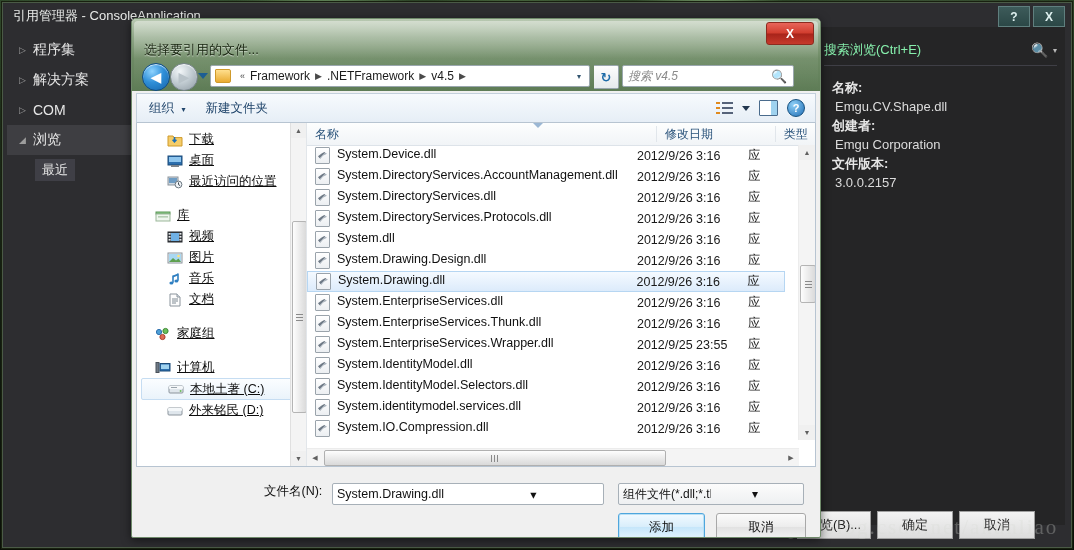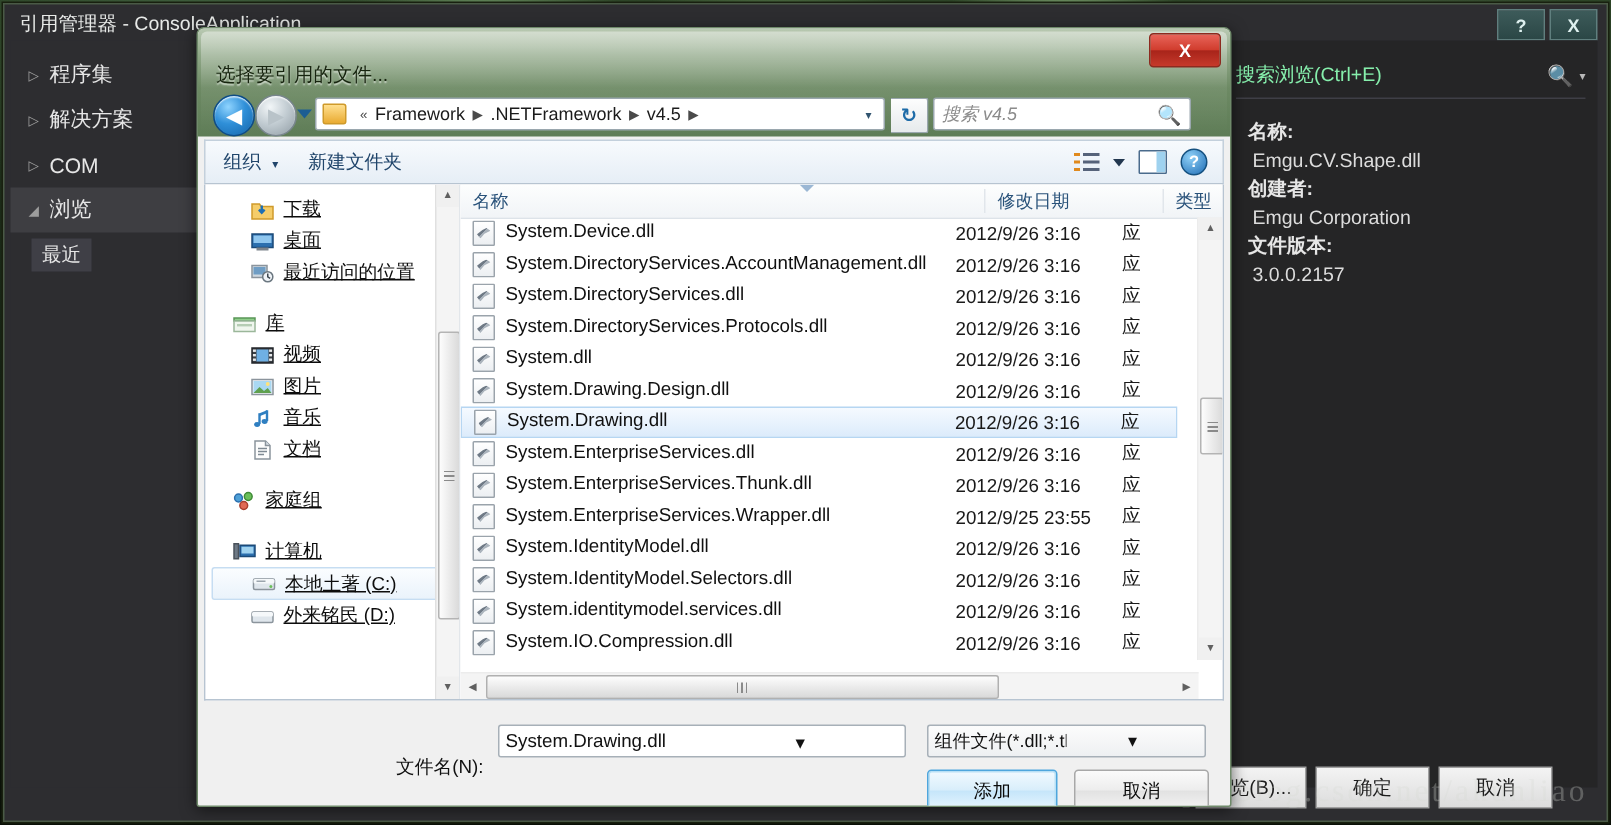--- a/index.html
+++ b/index.html
@@ -51,21 +51,21 @@
   }
   .rm-node{
     height:30px;display:flex;align-items:center;
     padding-left:12px;color:#e6e6e6;font-size:14px;box-sizing:border-box;
   }
   .rm-node .tri{
     width:14px;font-size:9px;color:#9d9d9d;display:inline-block;
   }
   .rm-node.sel{background:#3e3e42;}
   .rm-sub{
-    margin-left:14px;margin-top:4px;display:inline-block;
+    margin-left:28px;margin-top:4px;display:inline-block;
     padding:2px 7px;background:#3f3f46;color:#e6e6e6;font-size:13px;
   }
 
   .rm-mid{flex:1;background:#2d2d30;}
   .rm-right{
     width:250px;height:100%;background:#252526;
     border-left:1px solid #3f3f46;box-sizing:border-box;
   }
   .rm-search{
     height:30px;margin:8px 8px 0 8px;
@@ -326,21 +326,21 @@
     display:flex;align-items:center;justify-content:center;
   }
   .hsb-grip{width:8px;height:7px;
     background:repeating-linear-gradient(90deg,#8a8a8a 0 1px,transparent 1px 3px);}
 
   
   .dlg-bottom{
     position:absolute;left:4px;top:450px;width:680px;height:62px;
   }
   .fn-label{
-    position:absolute;left:128px;top:34px;font-size:12.5px;color:#111;
+    position:absolute;left:128px;top:14px;font-size:12.5px;color:#111;
     white-space:nowrap;
   }
   .fn-input{
     position:absolute;left:196px;top:14px;width:272px;height:22px;
     background:#fff;border:1px solid #a7b0b8;border-radius:2px;
     display:flex;align-items:center;padding:0 4px;box-sizing:border-box;
   }
   .fn-input span{font-size:12.5px;color:#111;flex:1;}
   .fn-dd{
     width:14px;text-align:center;font-size:8px;color:#222;cursor:default;

